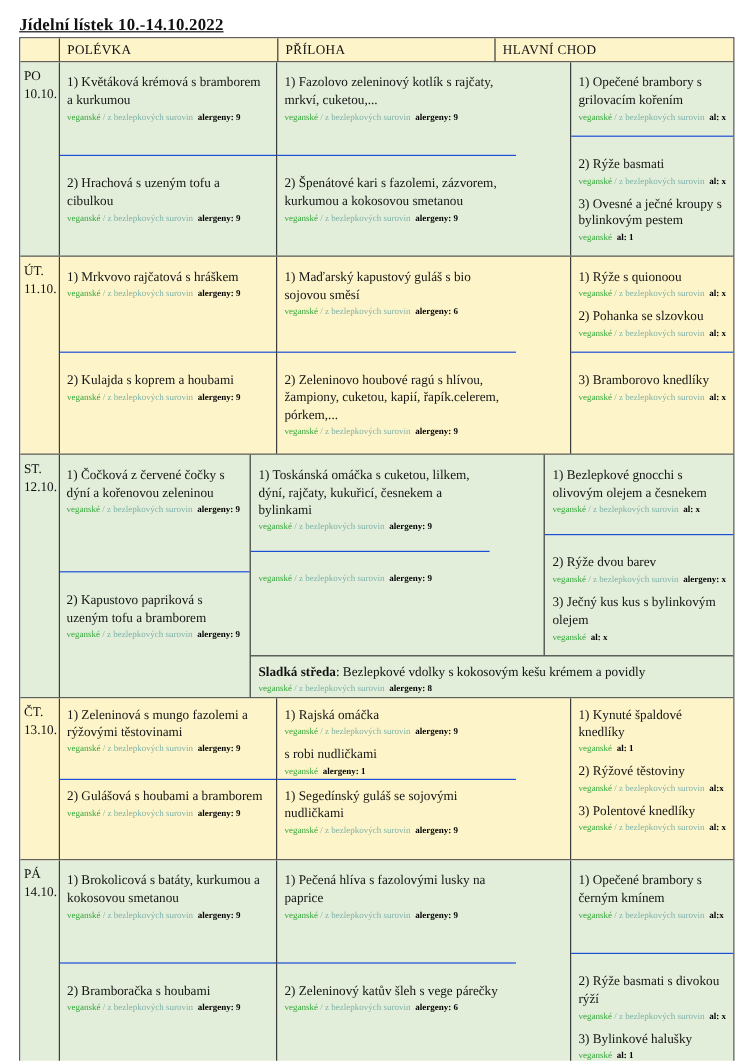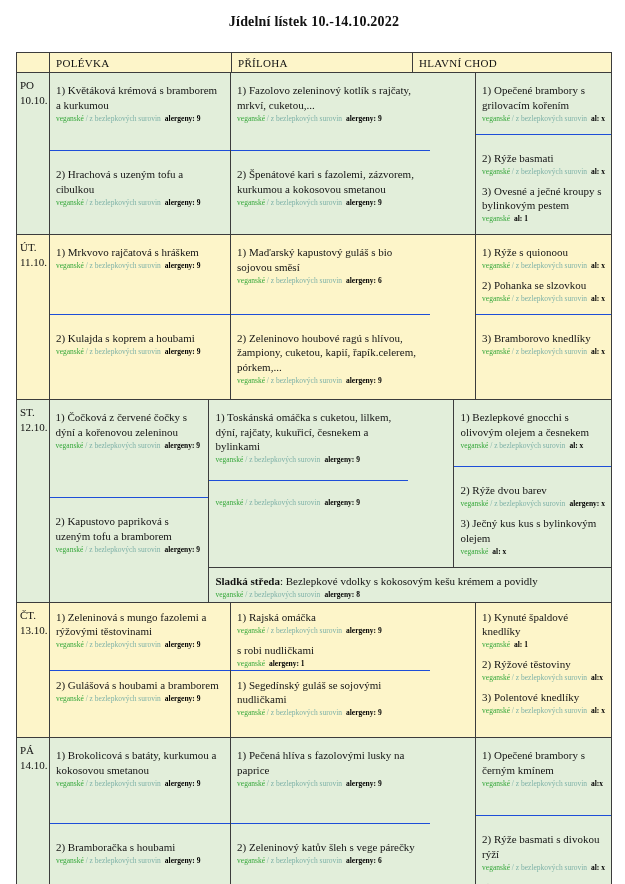--- a/index.html
+++ b/index.html
@@ -4,22 +4,22 @@
 <style>
   * { box-sizing: border-box; margin: 0; padding: 0; }
   html,body { background:#ffffff; }
   body {
     width: 625px; height: 884px;
     font-family: "Liberation Serif", serif;
     color:#111;
   }
   .page { padding: 14px 13px 0 16px; }
   .title {
-    text-align:center; font-weight:bold; font-size:14px;
-    margin-bottom: 22px; letter-spacing:.2px;
+    text-align:left; font-weight:bold; font-size:14px;
+    text-decoration: underline; margin-bottom: 1px; letter-spacing:.2px;
   }
   .menu-table { width: 596px; border: 1px solid #3c3c3c; }
   .header-row { display:flex; background:#fdf5c9; border-bottom:1px solid #3c3c3c; }
   .hcell { font-size:11px; padding:4px 6px 3px; letter-spacing:.3px; }
   .hcell + .hcell { border-left:1px solid #3c3c3c; }
   .day-h  { width:32px; }
   .soup-h { width:182px; }
   .main-h { width:199px; }
   .side-h { flex:1; }
 

